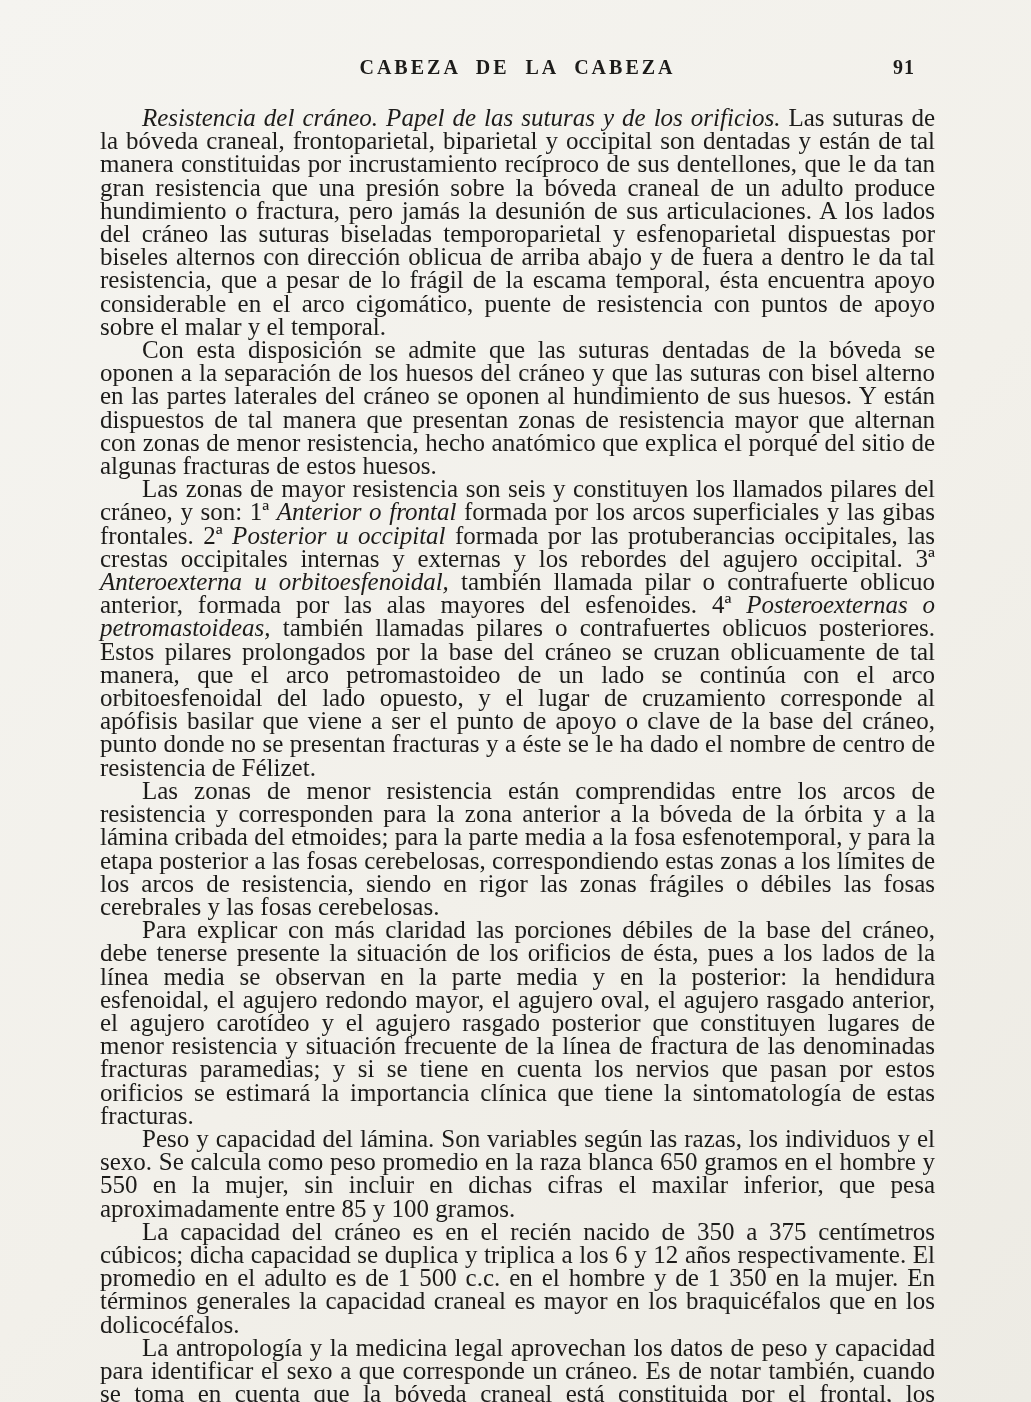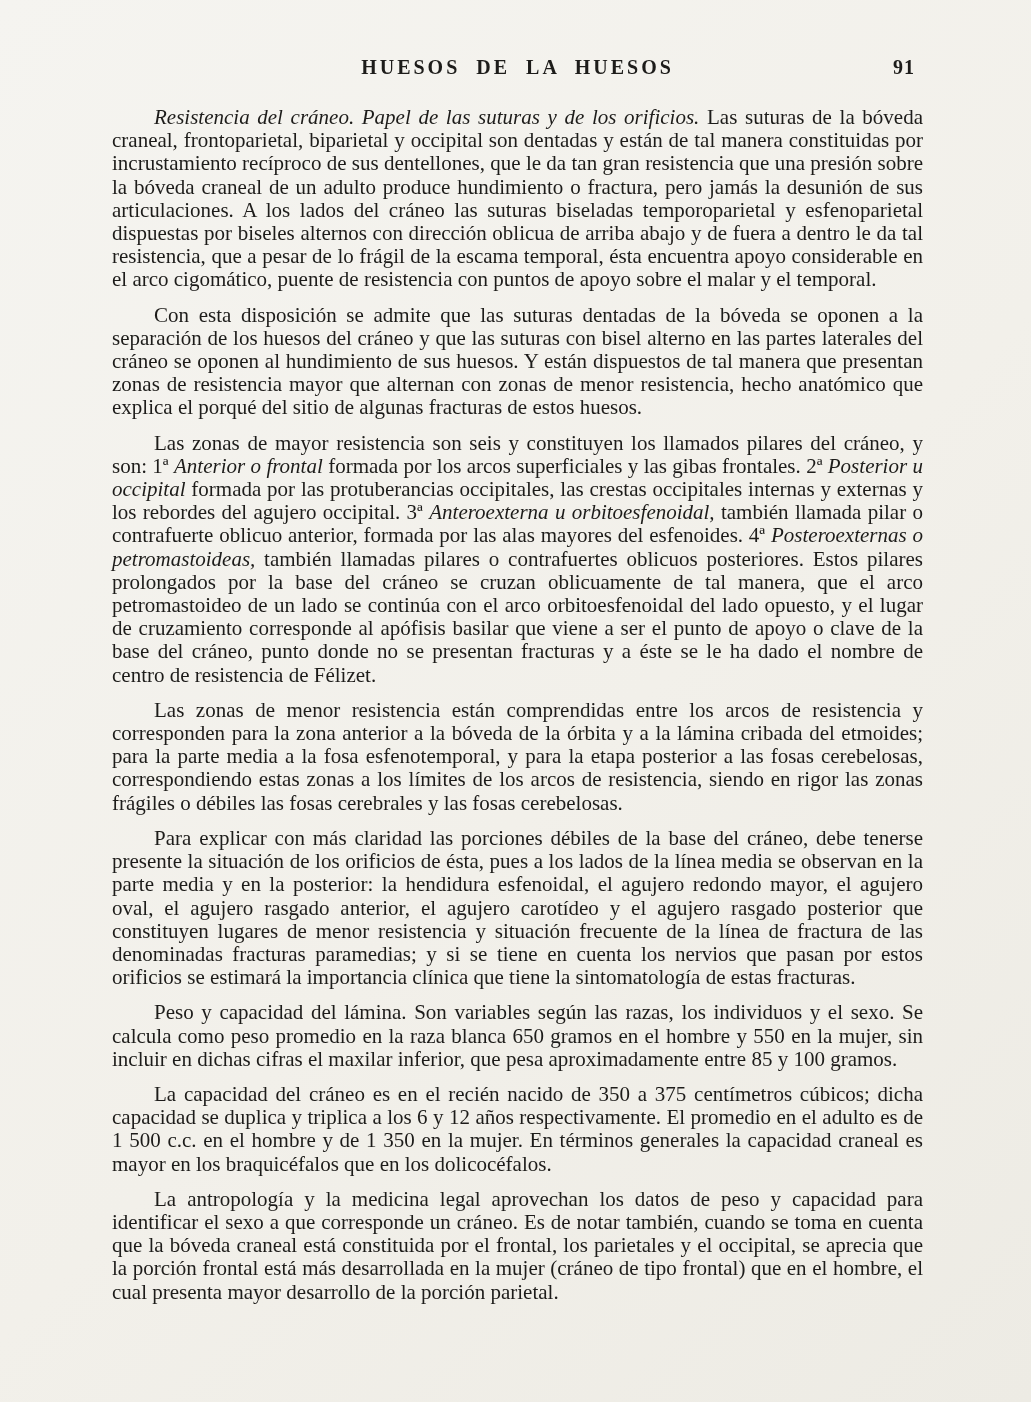--- a/index.html
+++ b/index.html
@@ -31,36 +31,36 @@
     word-spacing: 8px;
   }
   .page-number {
     position: absolute;
     right: 20px;
     top: 0;
     font-weight: bold;
     letter-spacing: 1px;
   }
   .page-body p {
-    margin: 12px;
+    margin: 0;
     text-align: justify;
     text-indent: 42px;
-    font-size: 21px;
+    font-size: 25px;
     line-height: 23.2px;
   }
   .r-regular { font-style: normal; font-weight: normal; }
   .r-italic  { font-style: italic; }
   .r-bold    { font-weight: normal; }
 </style>
 </head>
 <body>
 
 <div class="page">
   <div class="page-header">
-    <span class="running-title">HUESOS DE LA HUESOS</span>
+    <span class="running-title">CABEZA DE LA CABEZA</span>
     <span class="page-number">91</span>
   </div>
   <div class="page-body">
       <p><span class="r-italic">Resistencia del cráneo. Papel de las suturas y de los orificios.</span><span class="r-regular"> Las suturas de la bóveda craneal, frontoparietal, biparietal y occipital son dentadas y están de tal manera constituidas por incrustamiento recíproco de sus dentellones, que le da tan gran resistencia que una presión sobre la bóveda craneal de un adulto produce hundimiento o fractura, pero jamás la desunión de sus articulaciones. A los lados del cráneo las suturas biseladas temporoparietal y esfenoparietal dispuestas por biseles alternos con dirección oblicua de arriba abajo y de fuera a dentro le da tal resistencia, que a pesar de lo frágil de la escama temporal, ésta encuentra apoyo considerable en el arco cigomático, puente de resistencia con puntos de apoyo sobre el malar y el temporal.</span></p>
       <p><span class="r-regular">Con esta disposición se admite que las suturas dentadas de la bóveda se oponen a la separación de los huesos del cráneo y que las suturas con bisel alterno en las partes laterales del cráneo se oponen al hundimiento de sus huesos. Y están dispuestos de tal manera que presentan zonas de resistencia mayor que alternan con zonas de menor resistencia, hecho anatómico que explica el porqué del sitio de algunas fracturas de estos huesos.</span></p>
       <p><span class="r-bold">Las zonas de mayor resistencia</span><span class="r-regular"> son seis y constituyen los llamados pilares del cráneo, y son: 1ª </span><span class="r-italic">Anterior o frontal</span><span class="r-regular"> formada por los arcos superficiales y las gibas frontales. 2ª </span><span class="r-italic">Posterior u occipital</span><span class="r-regular"> formada por las protuberancias occipitales, las crestas occipitales internas y externas y los rebordes del agujero occipital. 3ª </span><span class="r-italic">Anteroexterna u orbitoesfenoidal,</span><span class="r-regular"> también llamada pilar o contrafuerte oblicuo anterior, formada por las alas mayores del esfenoides. 4ª </span><span class="r-italic">Posteroexternas o petromastoideas,</span><span class="r-regular"> también llamadas pilares o contrafuertes oblicuos posteriores. Estos pilares prolongados por la base del cráneo se cruzan oblicuamente de tal manera, que el arco petromastoideo de un lado se continúa con el arco orbitoesfenoidal del lado opuesto, y el lugar de cruzamiento corresponde al apófisis basilar que viene a ser el punto de apoyo o clave de la base del cráneo, punto donde no se presentan fracturas y a éste se le ha dado el nombre de centro de resistencia de Félizet.</span></p>
       <p><span class="r-bold">Las zonas de menor resistencia</span><span class="r-regular"> están comprendidas entre los arcos de resistencia y corresponden para la zona anterior a la bóveda de la órbita y a la lámina cribada del etmoides; para la parte media a la fosa esfenotemporal, y para la etapa posterior a las fosas cerebelosas, correspondiendo estas zonas a los límites de los arcos de resistencia, siendo en rigor las zonas frágiles o débiles las fosas cerebrales y las fosas cerebelosas.</span></p>
       <p><span class="r-regular">Para explicar con más claridad las porciones débiles de la base del cráneo, debe tenerse presente la situación de los orificios de ésta, pues a los lados de la línea media se observan en la parte media y en la posterior: la hendidura esfenoidal, el agujero redondo mayor, el agujero oval, el agujero rasgado anterior, el agujero carotídeo y el agujero rasgado posterior que constituyen lugares de menor resistencia y situación frecuente de la línea de fractura de las denominadas fracturas paramedias; y si se tiene en cuenta los nervios que pasan por estos orificios se estimará la importancia clínica que tiene la sintomatología de estas fracturas.</span></p>
       <p><span class="r-bold">Peso y capacidad del lámina.</span><span class="r-regular"> Son variables según las razas, los individuos y el sexo. Se calcula como peso promedio en la raza blanca 650 gramos en el hombre y 550 en la mujer, sin incluir en dichas cifras el maxilar inferior, que pesa aproximadamente entre 85 y 100 gramos.</span></p>
       <p><span class="r-regular">La capacidad del cráneo es en el recién nacido de 350 a 375 centímetros cúbicos; dicha capacidad se duplica y triplica a los 6 y 12 años respectivamente. El promedio en el adulto es de 1 500 c.c. en el hombre y de 1 350 en la mujer. En términos generales la capacidad craneal es mayor en los braquicéfalos que en los dolicocéfalos.</span></p>

